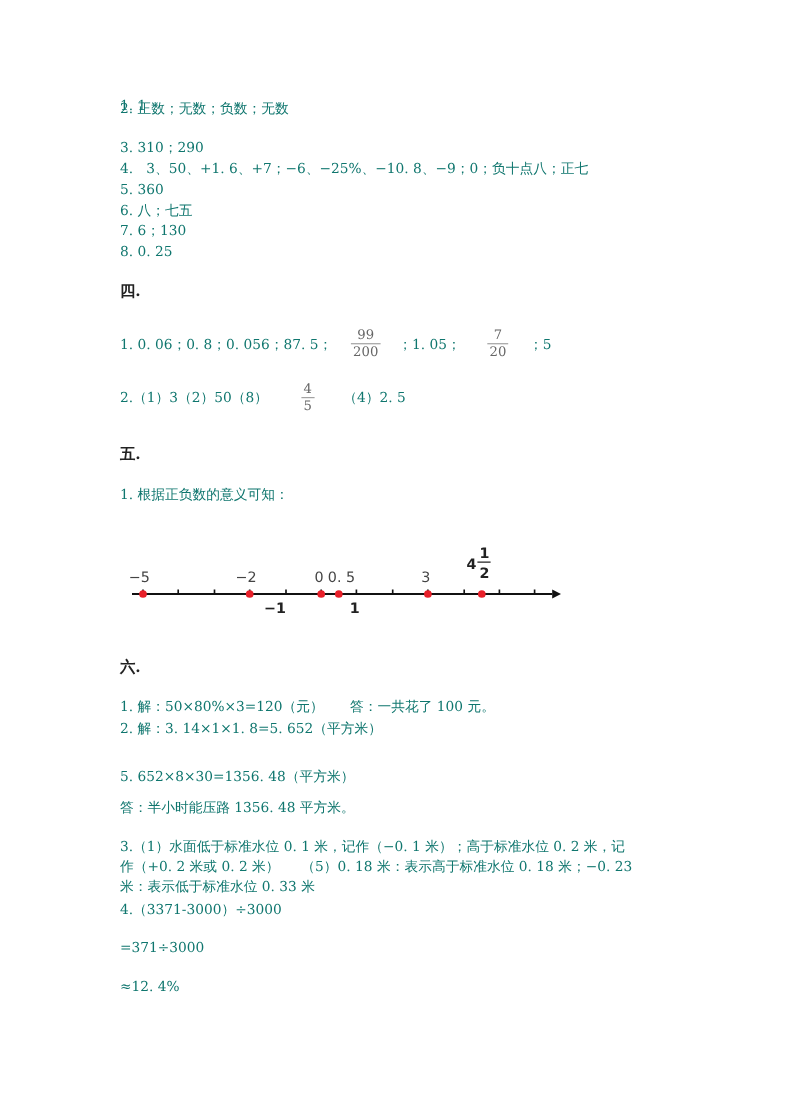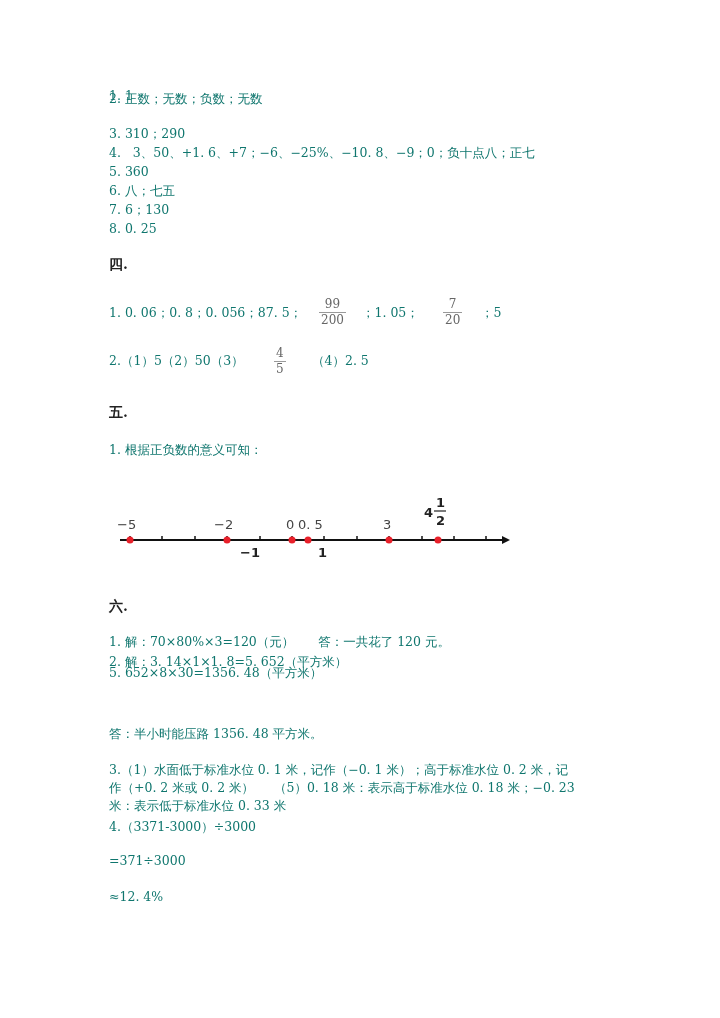--- a/index.html
+++ b/index.html
@@ -34,21 +34,21 @@
   <span class="num">200</span>
 </div>
 <div class="line" style="left:362px; top:304px">；1. 05；</div>
 <div class="frac" style="left:443px; top:298px">
   <span class="num">7</span>
   <span class="bar"></span>
   <span class="num">20</span>
 </div>
 <div class="line" style="left:481px; top:304px">；5</div>
 
-<div class="line" style="top:352px">2.（1）5（2）50（3）</div>
+<div class="line" style="top:352px">2.（1）3（2）50（8）</div>
 <div class="frac" style="left:274px; top:347px">
   <span class="num">4</span>
   <span class="bar"></span>
   <span class="num">5</span>
 </div>
 <div class="line" style="left:312px; top:352px">（4）2. 5</div>
 
 <div class="heading" style="top:404px">五.</div>
 <div class="line" style="top:441px">1. 根据正负数的意义可知：</div>
 
@@ -99,23 +99,23 @@
       <text x="314" y="22">4</text>
       <text x="326" y="12">1</text>
       <line x1="324" y1="16" x2="336" y2="16" stroke="#222" stroke-width="1.2"></line>
       <text x="326" y="30">2</text>
     </g>
   </svg>
 </div>
 
 <div class="heading" style="top:598px">六.</div>
 <div>
-  <div class="line" style="top:633px">1. 解：70×80%×3=120（元）      答：一共花了 120 元。</div>
+  <div class="line" style="top:633px">1. 解：50×80%×3=120（元）      答：一共花了 100 元。</div>
   <div class="line" style="top:653px">2. 解：3. 14×1×1. 8=5. 652（平方米）</div>
-  <div class="line" style="top:664px">5. 652×8×30=1356. 48（平方米）</div>
+  <div class="line" style="top:697px">5. 652×8×30=1356. 48（平方米）</div>
   <div class="line" style="top:725px">答：半小时能压路 1356. 48 平方米。</div>
   <div class="line" style="top:761px">3.（1）水面低于标准水位 0. 1 米，记作（−0. 1 米）；高于标准水位 0. 2 米，记</div>
   <div class="line" style="top:779px">作（+0. 2 米或 0. 2 米）     （5）0. 18 米：表示高于标准水位 0. 18 米；−0. 23</div>
   <div class="line" style="top:797px">米：表示低于标准水位 0. 33 米</div>
   <div class="line" style="top:818px">4.（3371-3000）÷3000</div>
   <div class="line" style="top:852px">=371÷3000</div>
   <div class="line" style="top:888px">≈12. 4%</div>
 </div>
 
 </body></html>

